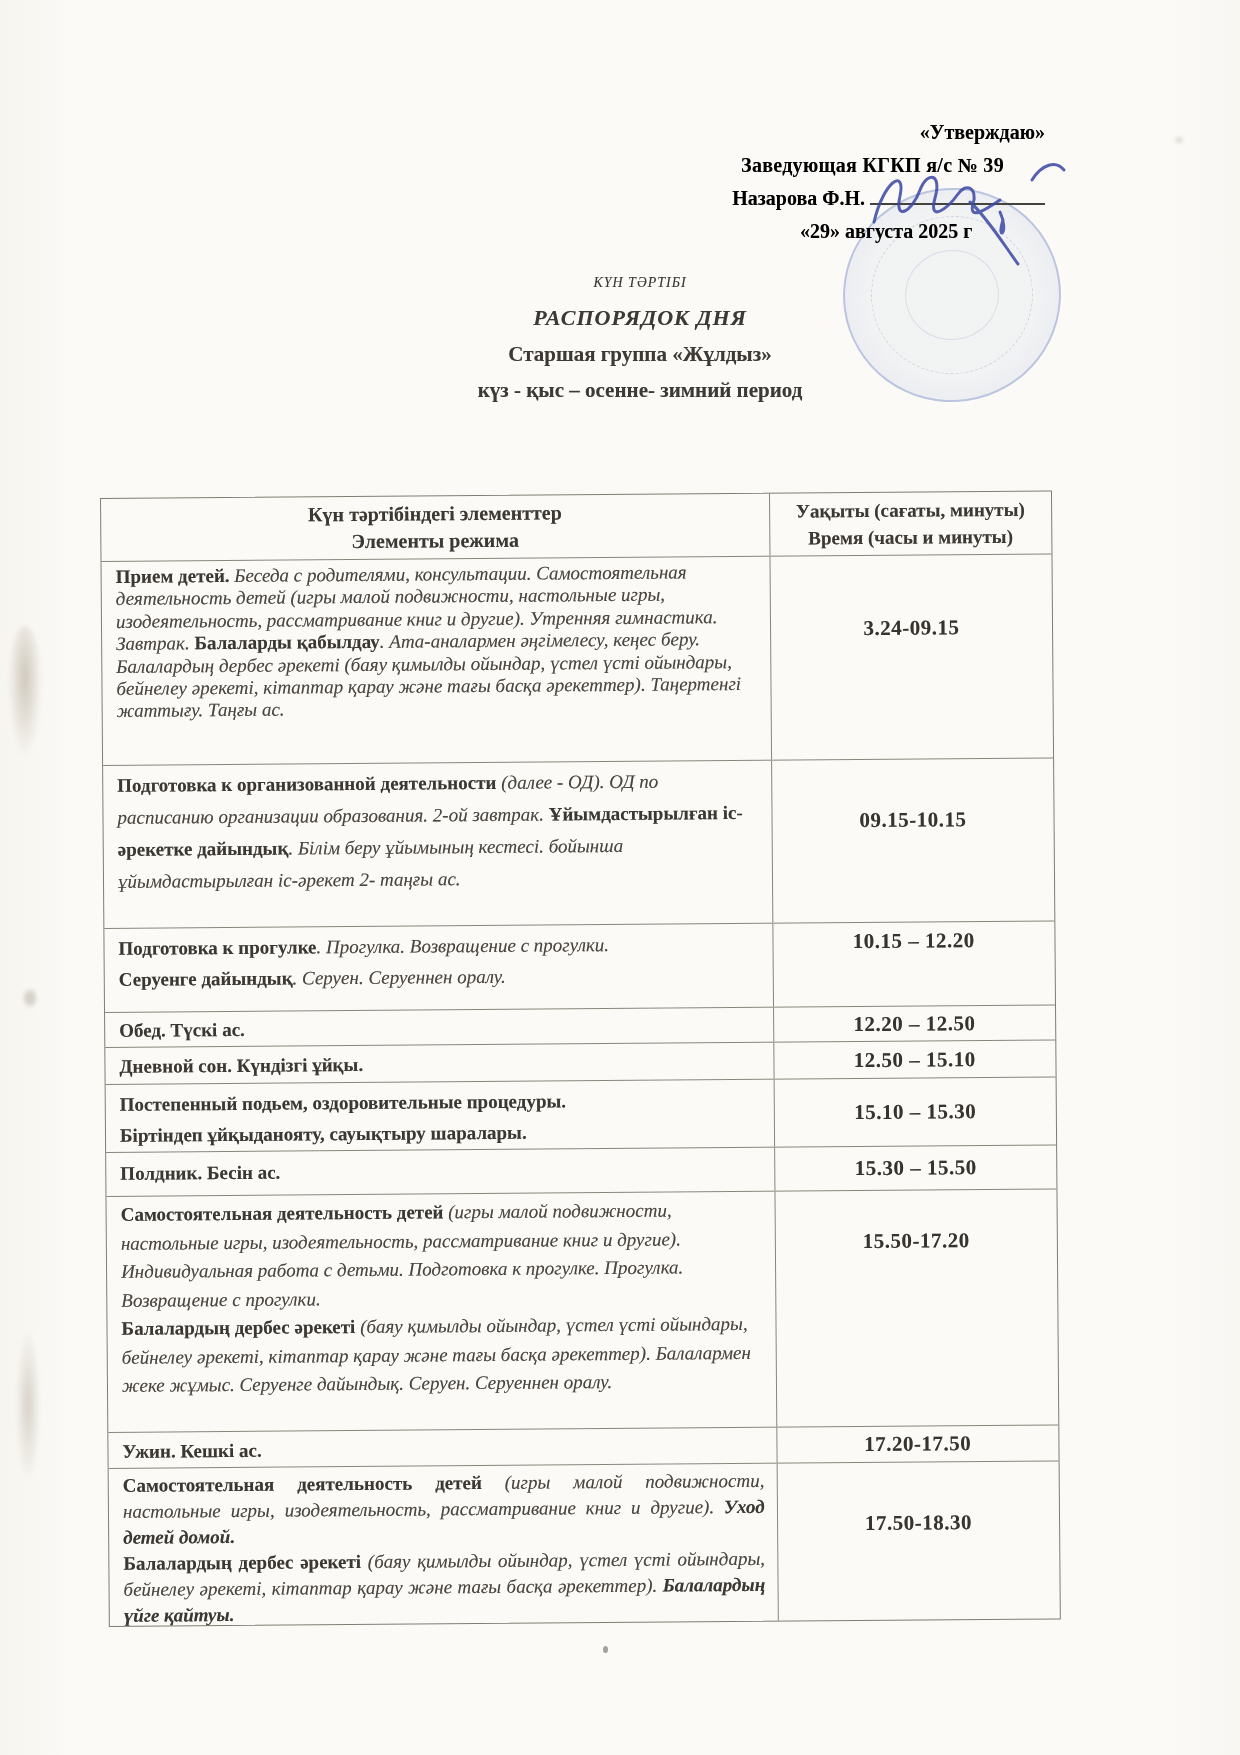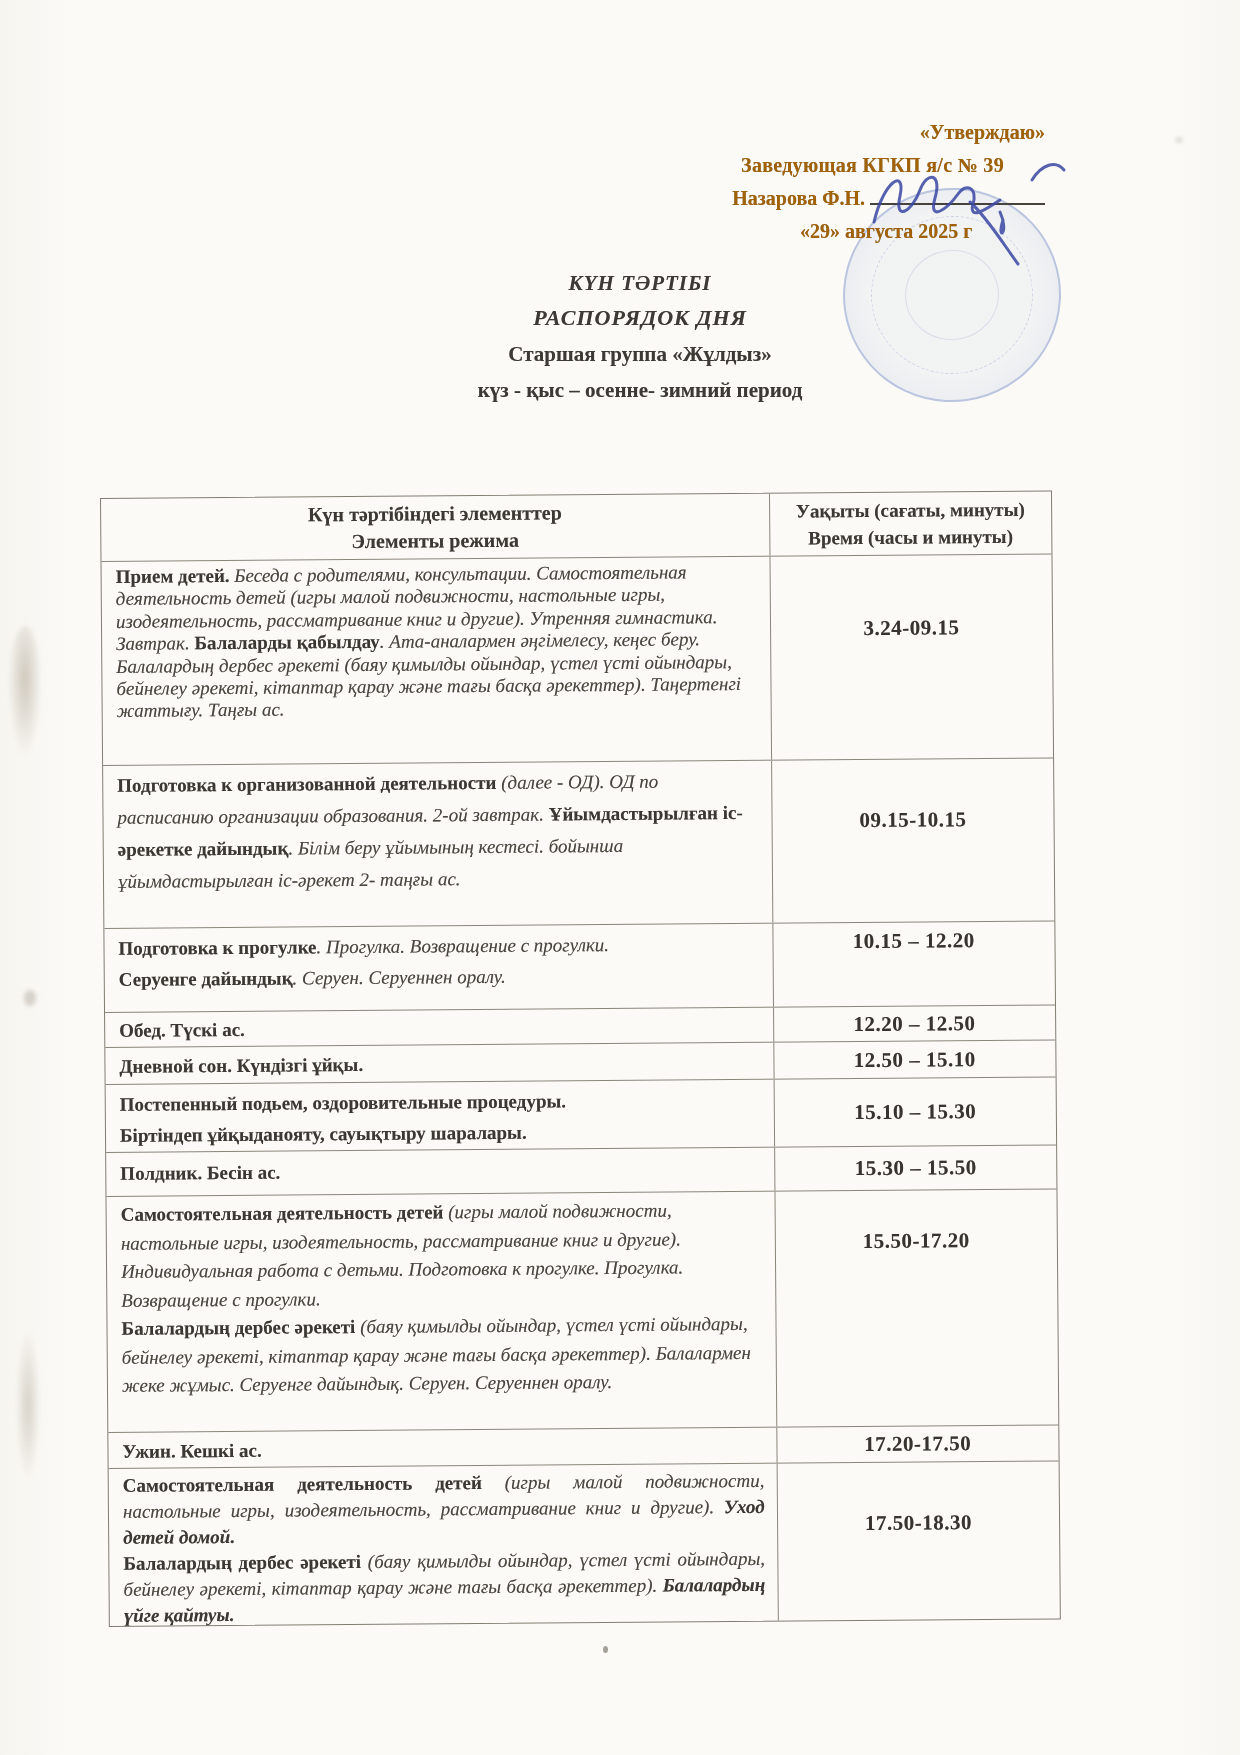--- a/index.html
+++ b/index.html
@@ -12,21 +12,21 @@
     overflow:hidden;
   }
   .paper-tint{
     position:absolute;inset:0;
     background:linear-gradient(90deg, rgba(210,200,185,.10) 0%, rgba(255,255,255,0) 6%, rgba(255,255,255,0) 94%, rgba(215,208,196,.08) 100%);
     pointer-events:none;
   }
   
   .approval{
     position:absolute; left:700px; top:116px; width:345px;
-    font-weight:bold; font-size:20px; line-height:33px; color:#a16207;
+    font-weight:bold; font-size:20px; line-height:33px; color:#000000;
     text-shadow:0 0 .6px rgba(60,56,51,.45);
   }
   .approval .l1{text-align:right;}
   .approval .l2{text-align:center; letter-spacing:.3px;}
   .approval .l3{text-align:right; position:relative;}
   .approval .sig-line{
     display:inline-block; width:175px; height:14px;
     border-bottom:2px solid #46423c; vertical-align:baseline;
   }
   .approval .l4{padding-left:100px; white-space:nowrap;}
@@ -47,21 +47,21 @@
     border:1px solid rgba(105,130,195,.18);
   }
   
   .signature{position:absolute; left:852px; top:150px; width:230px; height:130px;}
   
   .titleblock{
     position:absolute; left:320px; top:266px; width:640px;
     text-align:center; color:#3d3934;
     text-shadow:0 0 .6px rgba(61,57,52,.4);
   }
-  .titleblock .t1{font-size:21px; font-weight:bold; font-style:italic; letter-spacing:1px; line-height:34px;}
+  .titleblock .t1{font-size:14px; font-weight:normal; font-style:italic; letter-spacing:1px; line-height:34px;}
   .titleblock .t2{font-size:22px; font-weight:bold; font-style:italic; letter-spacing:1px; line-height:36px;}
   .titleblock .t3{font-size:20px; font-weight:bold; line-height:36px;}
   .titleblock .t4{font-size:21px; font-weight:bold; line-height:36px;}
   .titleblock .t5{font-size:21px; font-weight:bold; line-height:36px;}
   
   .tablewrap{
     position:absolute; left:100px; top:498px; width:952px;
     transform:rotate(-0.45deg); transform-origin:0 0;
   }
   .stable{

